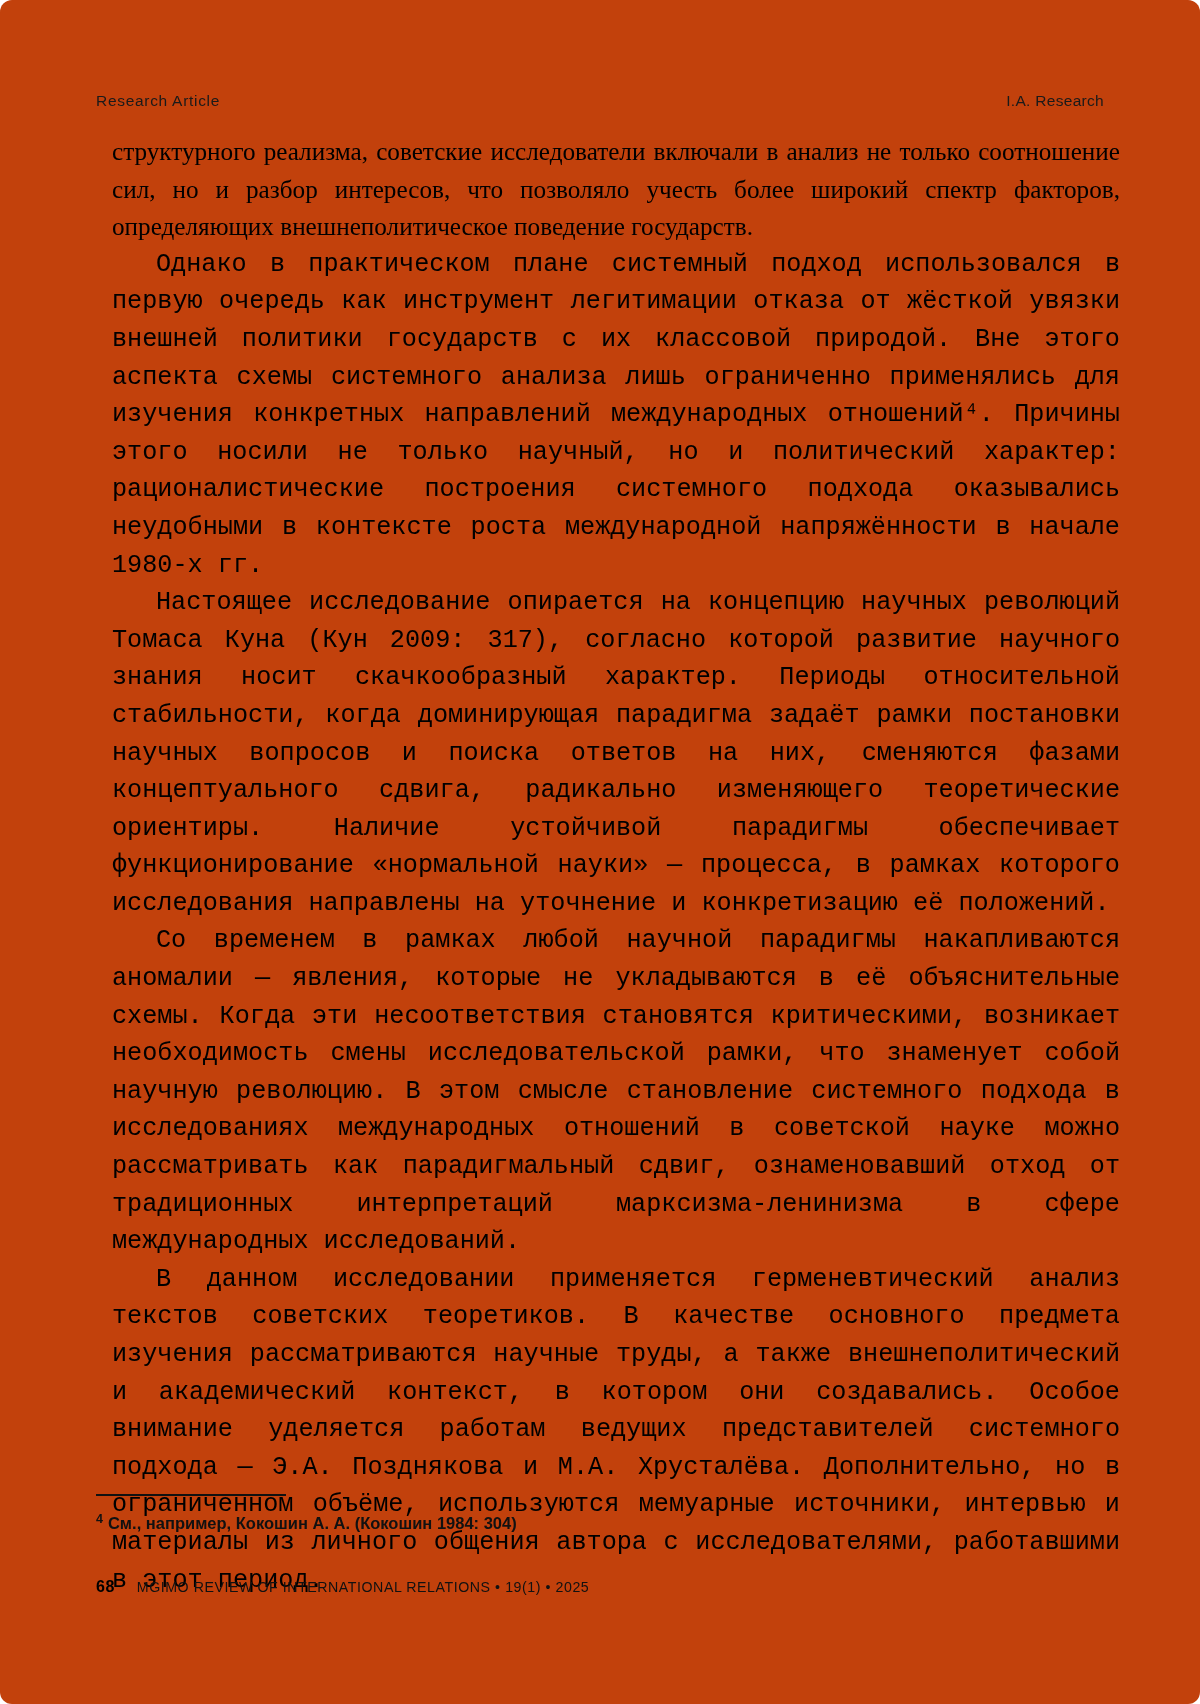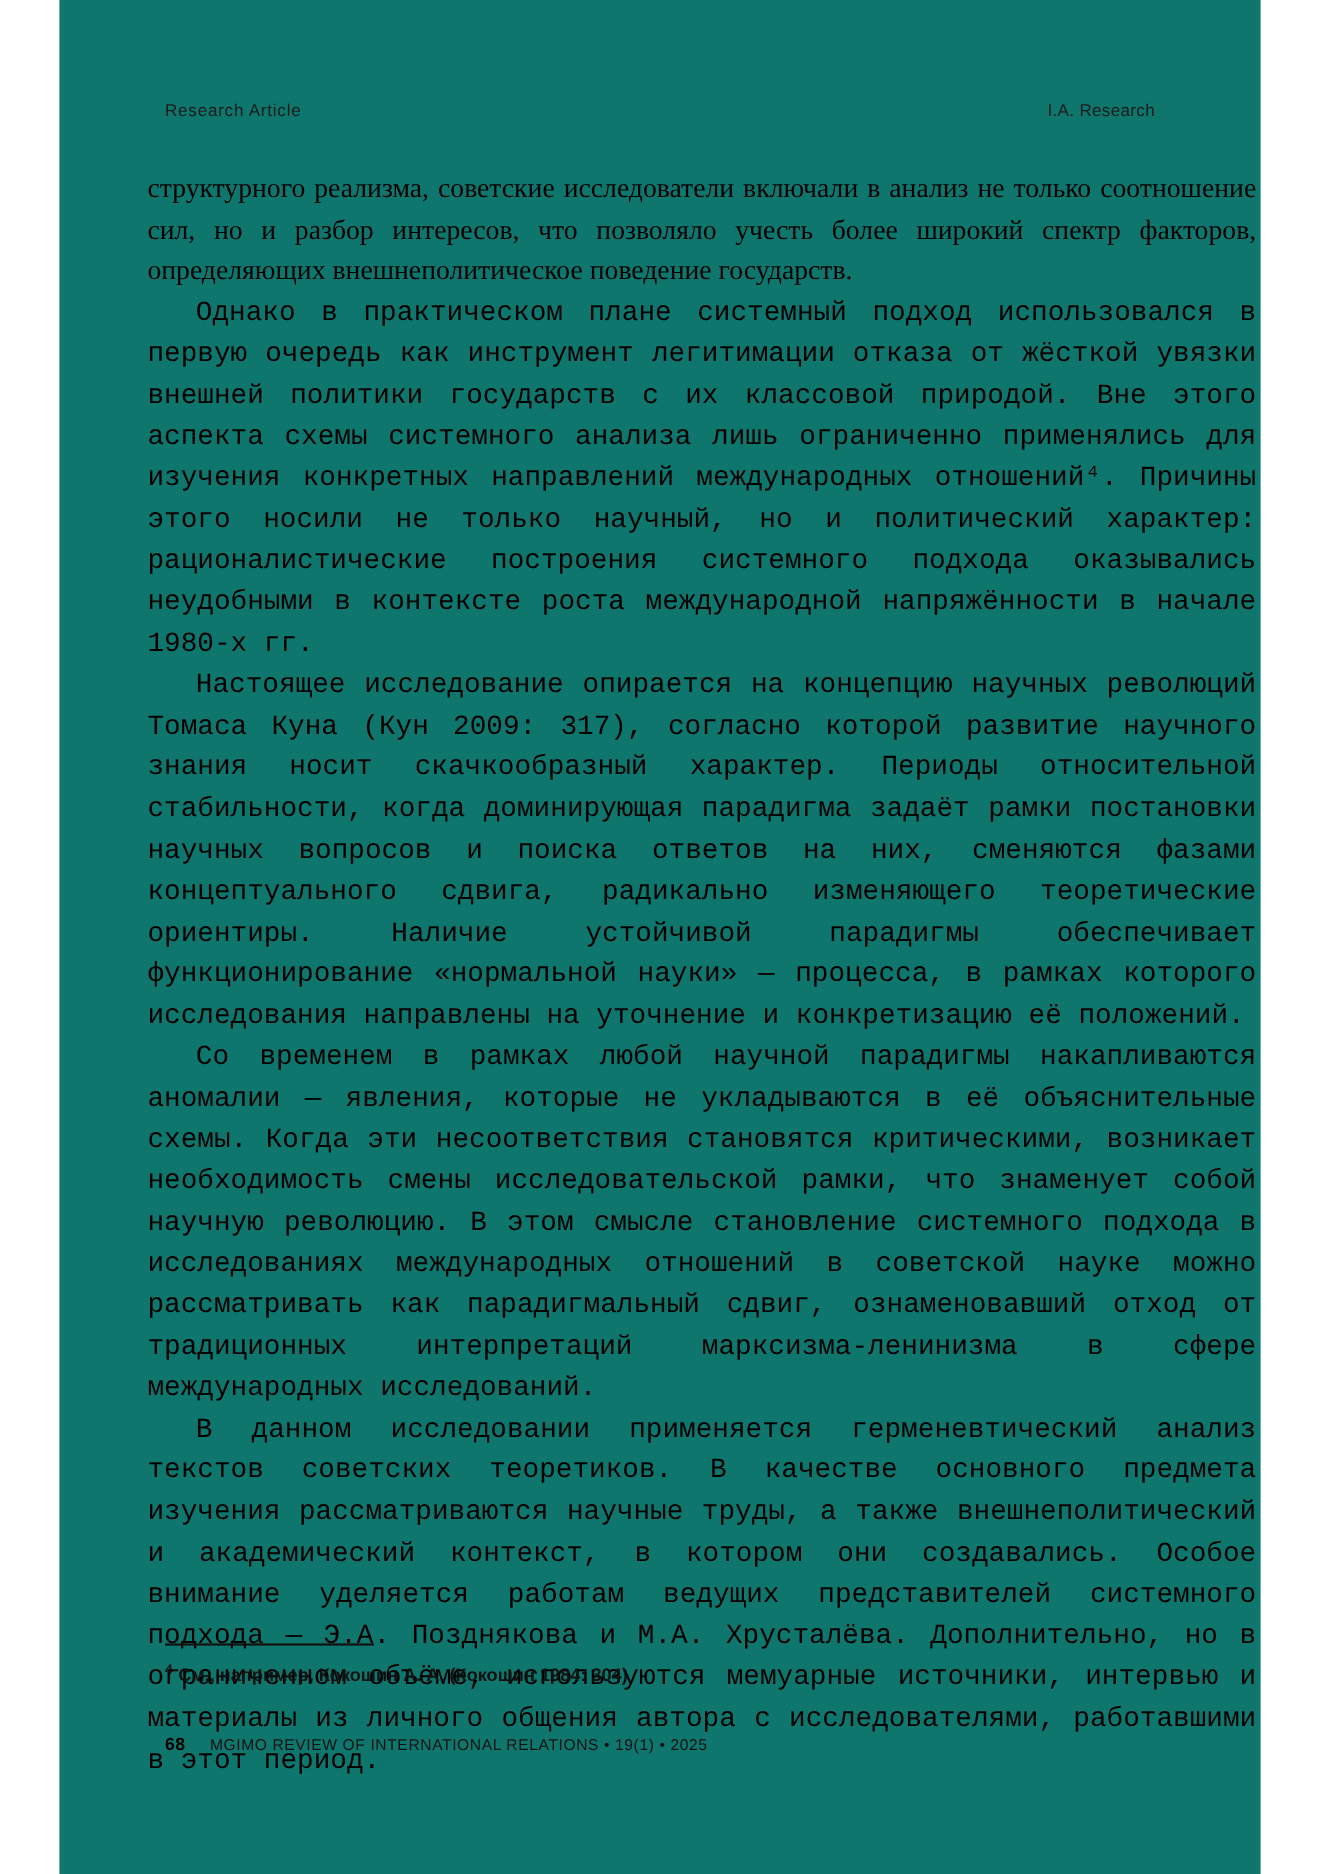--- a/index.html
+++ b/index.html
@@ -2,28 +2,29 @@
 <html lang="ru"><head>
 <meta charset="utf-8">
 <style>
   html, body {
     margin: 0;
     padding: 0;
     background: #ffffff;
   }
   .page {
     position: relative;
-    width: 1092px;
+    width: 1200px;
     height: 1704px;
-    background: #0f766e;
+    background: #c2410c;
     margin: 0 auto;
     box-sizing: border-box;
     font-family: "Liberation Serif", serif;
     color: #000000;
     overflow: hidden;
+    border-radius: 12px;
   }
 
   
   .running-head {
     position: absolute;
     top: 92px;
     left: 96px;
     right: 96px;
     display: flex;
     justify-content: space-between;
@@ -33,29 +34,28 @@
     letter-spacing: 0.4px;
     color: #1a1a1a;
   }
   .running-head .left  { letter-spacing: 0.7px; }
   .running-head .right { letter-spacing: 0.3px; }
 
   
   .body-text {
     position: absolute;
     top: 133px;
-    left: 80px;
+    left: 112px;
     width: 1008px;
     font-size: 25.2px;
     line-height: 37.6px;
     text-align: justify;
     text-justify: inter-word;
     hyphens: manual;
     color: #000000;
-    margin-top: 20px;
   }
   .body-text p {
     margin: 0;
     text-indent: 0;
   }
   .body-text p + p {
     text-indent: 44px;
     font-family: Liberation Mono, monospace;
   }
 

